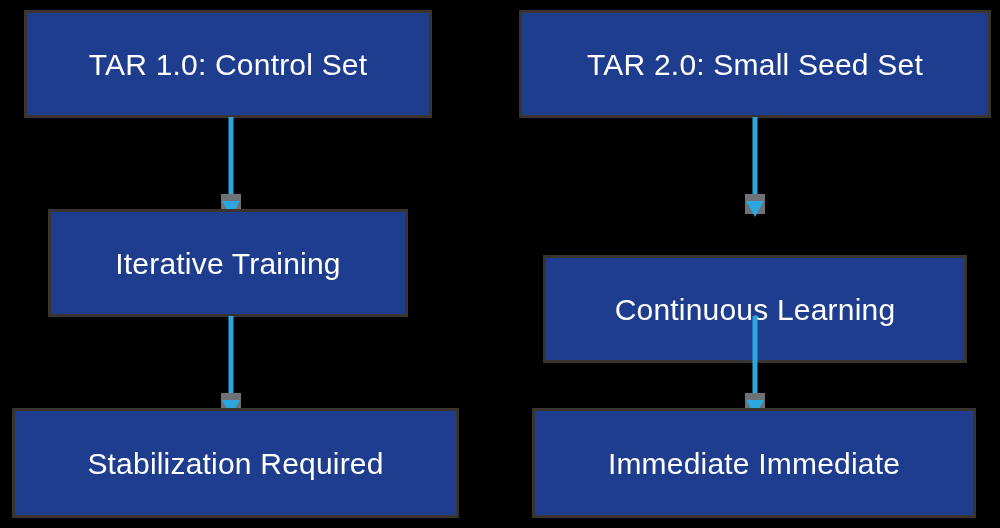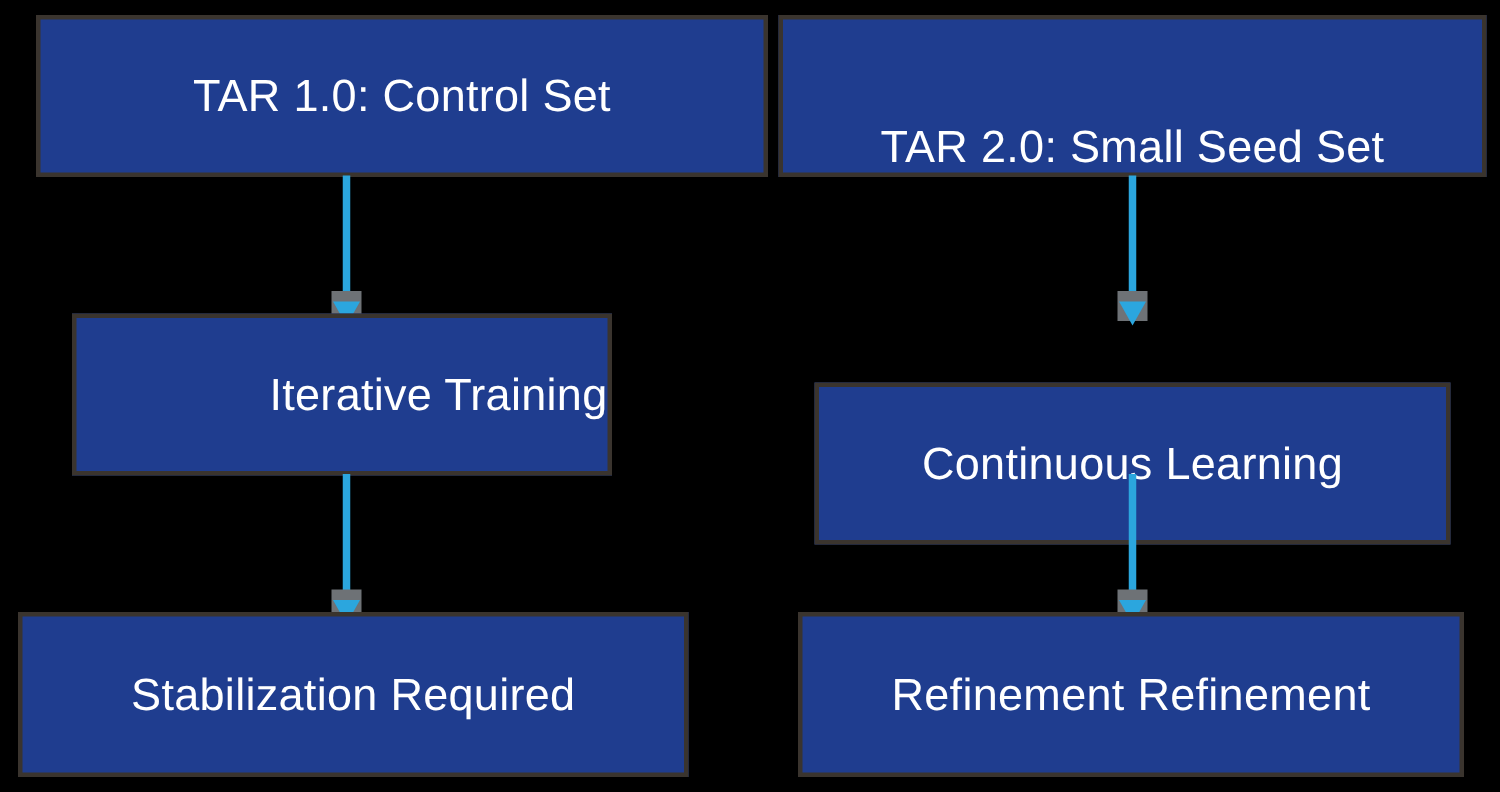--- a/index.html
+++ b/index.html
@@ -33,26 +33,26 @@
     color: #ffffff;
     font-size: 30px;
     font-weight: 400;
     line-height: 1.1;
     letter-spacing: 0.2px;
     white-space: nowrap;
     text-align: center;
   }
 
   
-  #node-tar1        { left: 24px;  top: 10px;  width: 488px; height: 108px; }
-  #node-iterative   { left: 48px;  top: 209px; width: 360px; height: 108px; justify-content: flex-end; }
+  #node-tar1        { left: 24px;  top: 10px;  width: 408px; height: 108px; }
+  #node-iterative   { left: 48px;  top: 209px; width: 360px; height: 108px; }
   #node-stabilize   { left: 12px;  top: 408px; width: 447px; height: 110px; }
 
   
-  #node-tar2        { left: 519px; top: 10px;  width: 472px; height: 108px; align-items: flex-end; }
+  #node-tar2        { left: 519px; top: 10px;  width: 472px; height: 108px; }
   #node-continuous  { left: 543px; top: 209px; width: 424px; height: 108px; margin-top: 46px; }
   #node-immediate   { left: 532px; top: 408px; width: 444px; height: 110px; }
 
   
   .connector {
     position: absolute;
   }
   .connector .line {
     position: absolute;
     left: 50%;
@@ -133,16 +133,16 @@
     <span>Continuous Learning</span>
   </div>
 
   <div class="connector" id="edge-continuous-imm">
     <div class="line"></div>
     <div class="marker"></div>
     <div class="arrowhead"></div>
   </div>
 
   <div class="node" id="node-immediate">
-    <span>Refinement Refinement</span>
+    <span>Immediate Immediate</span>
   </div>
 
 </div>
 
 </body></html>

